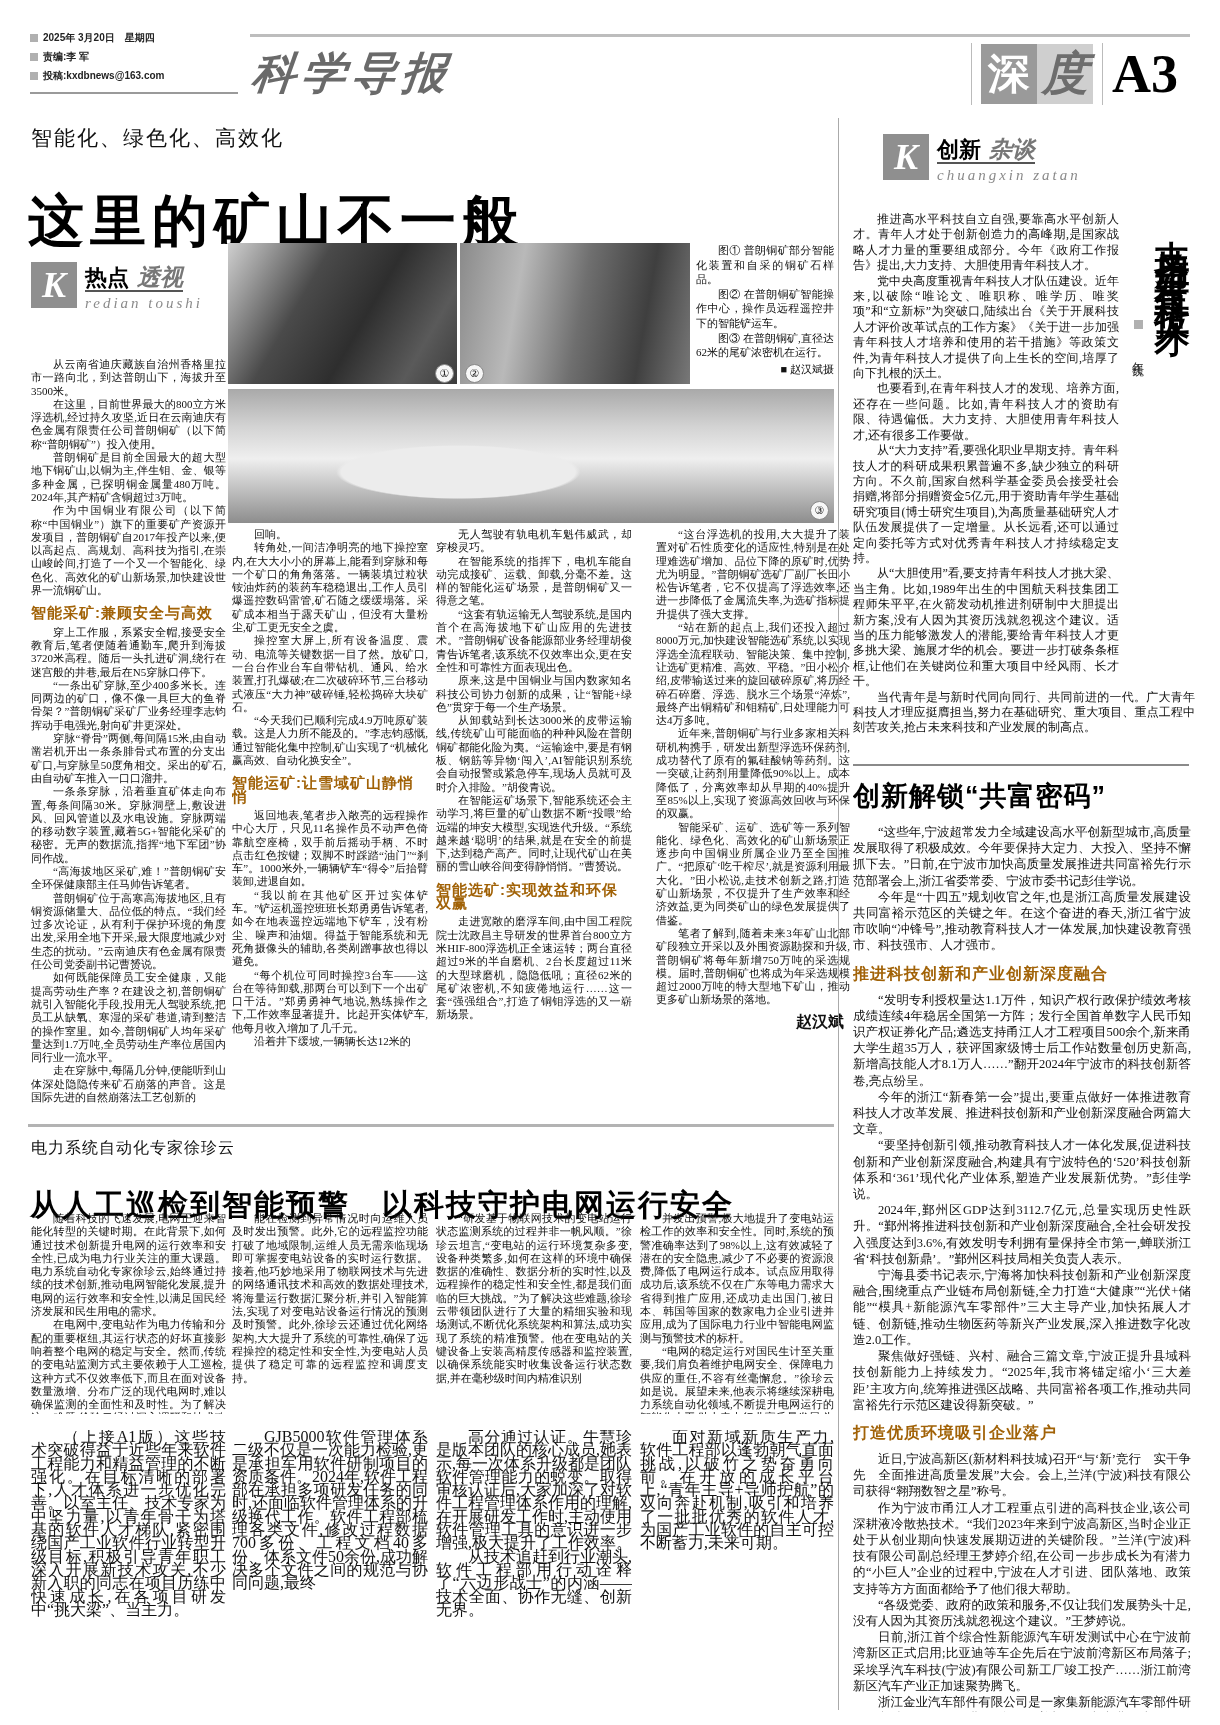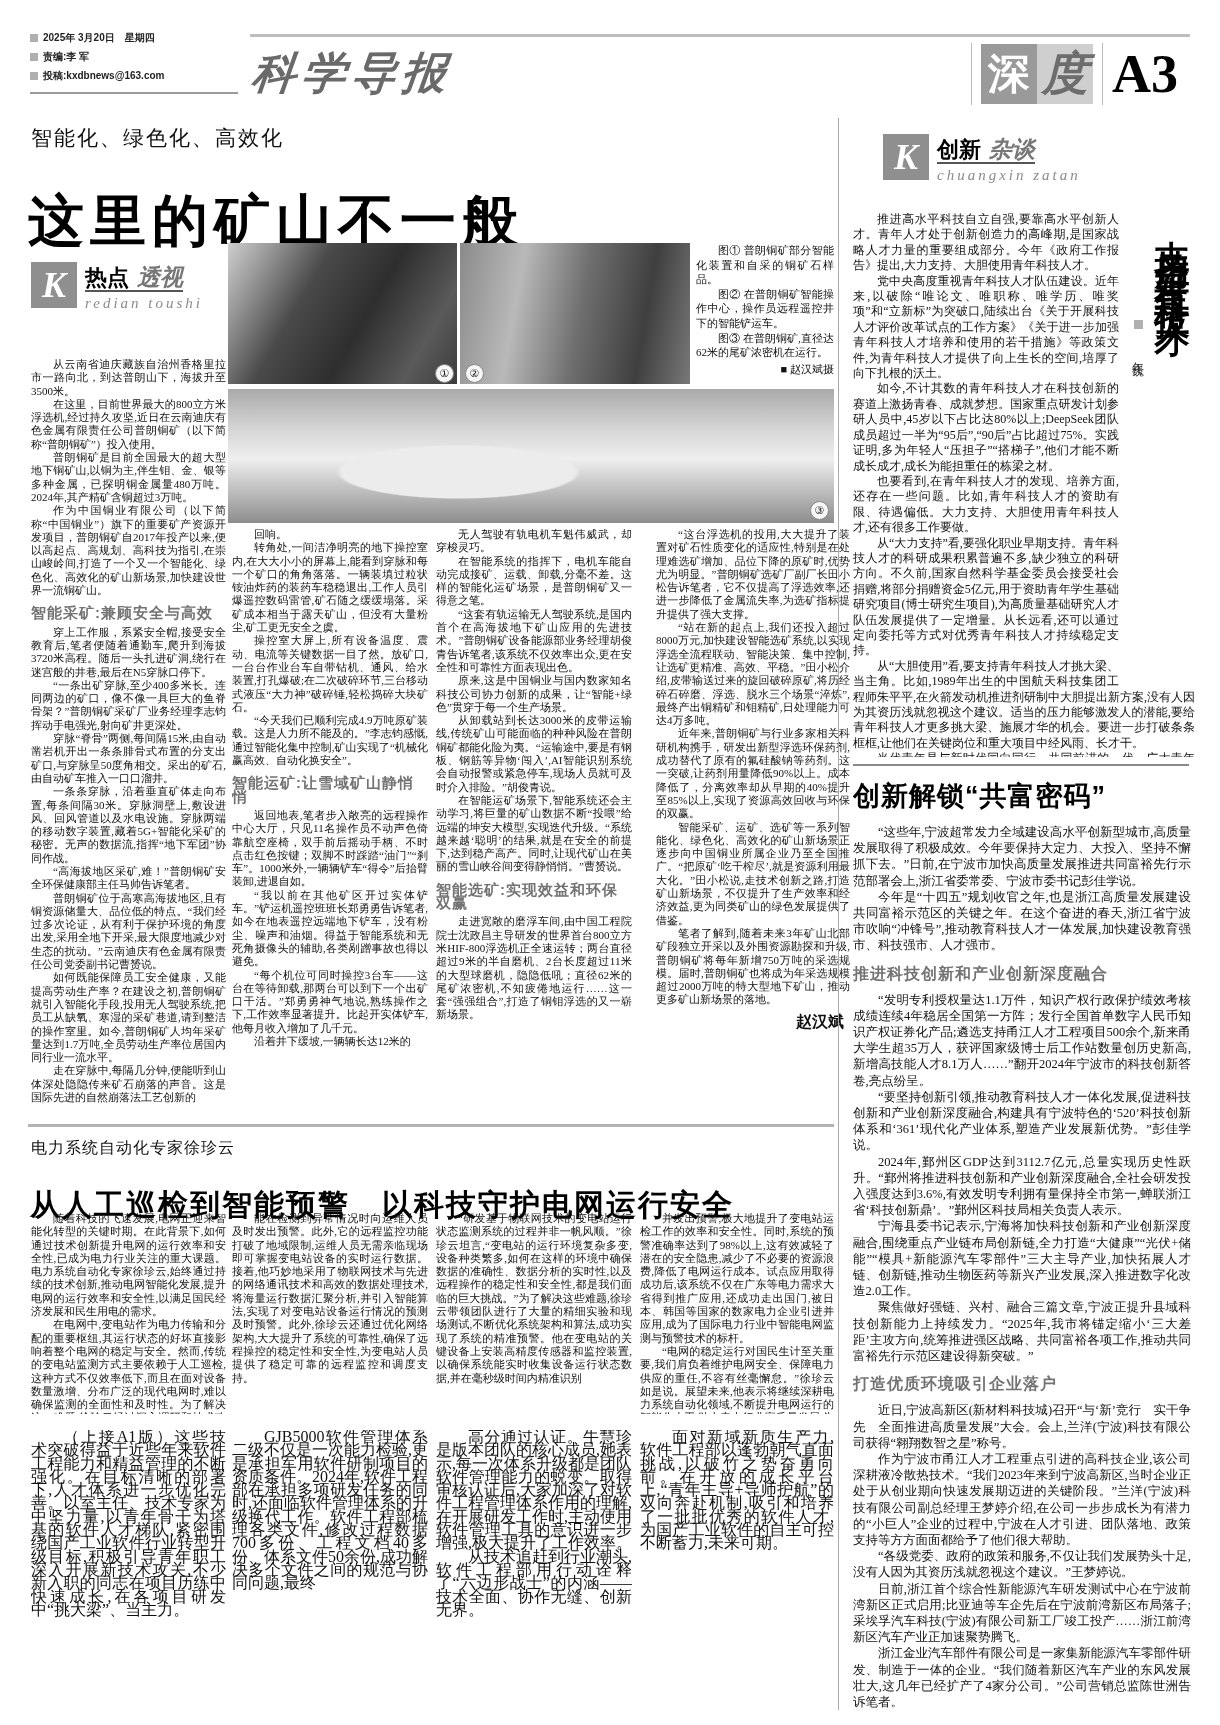--- a/index.html
+++ b/index.html
@@ -18,21 +18,21 @@
   .vline{width:1px;height:62px;background:#bbb;margin:0 9px;}
   .depth-c1{width:56px;height:60px;background:#9a9a9a;color:#fff;font-family:"Liberation Sans",sans-serif;
             font-weight:bold;font-size:42px;display:flex;align-items:center;justify-content:center;}
   .depth-c2{width:56px;height:60px;background:#cfcfcf;color:#6d6d6d;font-family:"Liberation Serif",serif;
             font-style:italic;font-weight:bold;font-size:46px;display:flex;align-items:center;justify-content:center;}
   .page-no{font-family:"Liberation Serif",serif;font-weight:bold;font-size:54px;color:#000;line-height:60px;}
 
   
   .para{margin:0;text-indent:2em;text-align:justify;}
   .subhead{font-family:"Liberation Sans",sans-serif;font-weight:bold;font-size:15px;margin:10px 0 7px;
-           letter-spacing:1px;color:#737373;}
+           letter-spacing:1px;color:#a16207;}
   .byline{margin:8px 6px 0 0;text-align:right;font-family:"Liberation Sans",sans-serif;font-weight:bold;font-size:16px;}
 
   
   .main{position:absolute;left:28px;top:112px;width:806px;height:1012px;}
   .kicker{position:absolute;left:3px;top:12px;font-family:"Liberation Sans",sans-serif;font-size:21px;color:#111;letter-spacing:2px;}
   .headline{position:absolute;left:0;top:40px;font-family:"Liberation Sans",sans-serif;font-weight:900;
             font-size:56px;letter-spacing:6px;color:#000;line-height:1.1;}
   .kbadge{position:absolute;display:flex;align-items:flex-start;}
   .kbox{width:46px;height:46px;background:#8f8f8f;color:#fff;font-family:"Liberation Serif",serif;font-weight:bold;
         font-style:italic;font-size:36px;display:flex;align-items:center;justify-content:center;flex:0 0 auto;}
@@ -267,37 +267,37 @@
       <div class="zatan-float">
         <div class="vert-title">支持用好青年科技人才</div>
         <div class="vert-author">
           <span class="sq"></span>
           <span>年巍</span>
         </div>
       </div>
       <div>
           <p class="zatan-p">推进高水平科技自立自强,要靠高水平创新人才。青年人才处于创新创造力的高峰期,是国家战略人才力量的重要组成部分。今年《政府工作报告》提出,大力支持、大胆使用青年科技人才。</p>
           <p class="zatan-p">党中央高度重视青年科技人才队伍建设。近年来,以破除“唯论文、唯职称、唯学历、唯奖项”和“立新标”为突破口,陆续出台《关于开展科技人才评价改革试点的工作方案》《关于进一步加强青年科技人才培养和使用的若干措施》等政策文件,为青年科技人才提供了向上生长的空间,培厚了向下扎根的沃土。</p>
-          <p class="zatan-p">如今,不计其数的青年科技人才在科技创新的赛道上激扬青春、成就梦想。国家重点研发计划参研人员中,45岁以下占比达80%以上;DeepSeek团队成员超过一半为“95后”,“90后”占比超过75%。实践证明,多为年轻人“压担子”“搭梯子”,他们才能不断成长成才,成长为能担重任的栋梁之材。</p>
           <p class="zatan-p">也要看到,在青年科技人才的发现、培养方面,还存在一些问题。比如,青年科技人才的资助有限、待遇偏低。大力支持、大胆使用青年科技人才,还有很多工作要做。</p>
           <p class="zatan-p">从“大力支持”看,要强化职业早期支持。青年科技人才的科研成果积累普遍不多,缺少独立的科研方向。不久前,国家自然科学基金委员会接受社会捐赠,将部分捐赠资金5亿元,用于资助青年学生基础研究项目(博士研究生项目),为高质量基础研究人才队伍发展提供了一定增量。从长远看,还可以通过定向委托等方式对优秀青年科技人才持续稳定支持。</p>
           <p class="zatan-p">从“大胆使用”看,要支持青年科技人才挑大梁、当主角。比如,1989年出生的中国航天科技集团工程师朱平平,在火箭发动机推进剂研制中大胆提出新方案,没有人因为其资历浅就忽视这个建议。适当的压力能够激发人的潜能,要给青年科技人才更多挑大梁、施展才华的机会。要进一步打破条条框框,让他们在关键岗位和重大项目中经风雨、长才干。</p>
           <p class="zatan-p">当代青年是与新时代同向同行、共同前进的一代。广大青年科技人才理应挺膺担当,努力在基础研究、重大项目、重点工程中刻苦攻关,抢占未来科技和产业发展的制高点。</p>
         </div>
     </div>
 
     <div class="side-rule"></div>
 
     <div class="gongmi">
       <h2 class="gongmi-head">创新解锁“共富密码”</h2>
       <div class="gongmi-list">
           <p class="para">“这些年,宁波超常发力全域建设高水平创新型城市,高质量发展取得了积极成效。今年要保持大定力、大投入、坚持不懈抓下去。”日前,在宁波市加快高质量发展推进共同富裕先行示范部署会上,浙江省委常委、宁波市委书记彭佳学说。</p>
           <p class="para">今年是“十四五”规划收官之年,也是浙江高质量发展建设共同富裕示范区的关键之年。在这个奋进的春天,浙江省宁波市吹响“冲锋号”,推动教育科技人才一体发展,加快建设教育强市、科技强市、人才强市。</p>
           <h3 class="subhead">推进科技创新和产业创新深度融合</h3>
           <p class="para">“发明专利授权量达1.1万件，知识产权行政保护绩效考核成绩连续4年稳居全国第一方阵；发行全国首单数字人民币知识产权证券化产品;遴选支持甬江人才工程项目500余个,新来甬大学生超35万人，获评国家级博士后工作站数量创历史新高,新增高技能人才8.1万人……”翻开2024年宁波市的科技创新答卷,亮点纷呈。</p>
+          <p class="para">今年的浙江“新春第一会”提出,要重点做好一体推进教育科技人才改革发展、推进科技创新和产业创新深度融合两篇大文章。</p>
           <p class="para">“要坚持创新引领,推动教育科技人才一体化发展,促进科技创新和产业创新深度融合,构建具有宁波特色的‘520’科技创新体系和‘361’现代化产业体系,塑造产业发展新优势。”彭佳学说。</p>
           <p class="para">2024年,鄞州区GDP达到3112.7亿元,总量实现历史性跃升。“鄞州将推进科技创新和产业创新深度融合,全社会研发投入强度达到3.6%,有效发明专利拥有量保持全市第一,蝉联浙江省‘科技创新鼎’。”鄞州区科技局相关负责人表示。</p>
           <p class="para">宁海县委书记表示,宁海将加快科技创新和产业创新深度融合,围绕重点产业链布局创新链,全力打造“大健康”“光伏+储能”“模具+新能源汽车零部件”三大主导产业,加快拓展人才链、创新链,推动生物医药等新兴产业发展,深入推进数字化改造2.0工作。</p>
           <p class="para">聚焦做好强链、兴村、融合三篇文章,宁波正提升县域科技创新能力上持续发力。“2025年,我市将锚定缩小‘三大差距’主攻方向,统筹推进强区战略、共同富裕各项工作,推动共同富裕先行示范区建设得新突破。”</p>
           <h3 class="subhead">打造优质环境吸引企业落户</h3>
           <p class="para">近日,宁波高新区(新材料科技城)召开“与‘新’竞行　实干争先　全面推进高质量发展”大会。会上,兰洋(宁波)科技有限公司获得“翱翔数智之星”称号。</p>
           <p class="para">作为宁波市甬江人才工程重点引进的高科技企业,该公司深耕液冷散热技术。“我们2023年来到宁波高新区,当时企业正处于从创业期向快速发展期迈进的关键阶段。”兰洋(宁波)科技有限公司副总经理王梦婷介绍,在公司一步步成长为有潜力的“小巨人”企业的过程中,宁波在人才引进、团队落地、政策支持等方方面面都给予了他们很大帮助。</p>
           <p class="para">“各级党委、政府的政策和服务,不仅让我们发展势头十足,没有人因为其资历浅就忽视这个建议。”王梦婷说。</p>
           <p class="para">日前,浙江首个综合性新能源汽车研发测试中心在宁波前湾新区正式启用;比亚迪等车企先后在宁波前湾新区布局落子;采埃孚汽车科技(宁波)有限公司新工厂竣工投产……浙江前湾新区汽车产业正加速聚势腾飞。</p>
           <p class="para">浙江金业汽车部件有限公司是一家集新能源汽车零部件研发、制造于一体的企业。“我们随着新区汽车产业的东风发展壮大,这几年已经扩产了4家分公司。”公司营销总监陈世洲告诉笔者。</p>

